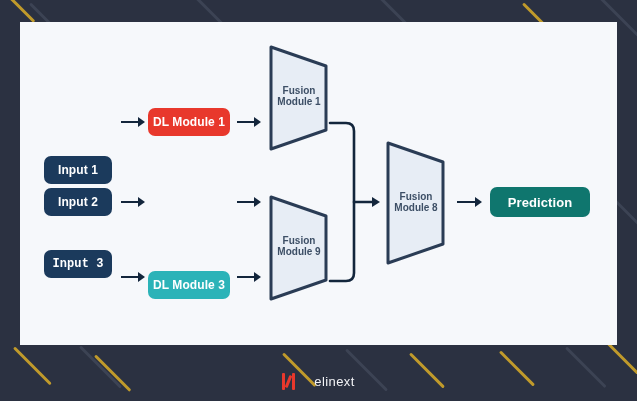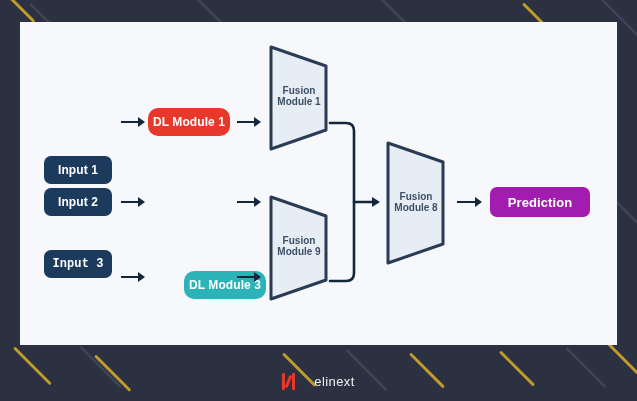--- a/index.html
+++ b/index.html
@@ -53,26 +53,25 @@
   .input-node {
     width: 68px;
     height: 28px;
     background: #1b3a5c;
     font-size: 12px;
   }
   .dl-node {
     width: 82px;
     height: 28px;
     font-size: 12px;
-    border-radius: 10px;
   }
   .prediction-node {
     width: 100px;
     height: 30px;
-    background: #a21caf;
+    background: #0f766e;
     font-size: 13px;
   }
 
   
   .fusion {
     position: absolute;
   }
   .fusion svg { display: block; overflow: visible; }
   .fusion-label {
     position: absolute;
@@ -201,21 +200,21 @@
       <div class="head"></div>
     </div>
 
     <div class="node input-node" style="left:24px; top:228px;font-family:Liberation Mono, monospace;">
       <span>Input 3</span>
     </div>
     <div class="arrow" style="left:101px; top:250px; width:24px;">
       <div class="shaft"></div>
       <div class="head"></div>
     </div>
-    <div class="node dl-node" style="left:128px; top:249px; background:#2bb3b8;margin-left:36px;">
+    <div class="node dl-node" style="left:128px; top:249px; background:#2bb3b8;">
       <span>DL Module 3</span>
     </div>
     <div class="arrow" style="left:217px; top:250px; width:24px;">
       <div class="shaft"></div>
       <div class="head"></div>
     </div>
 
     <div class="fusion" style="left:248px; top:22px; width:62px; height:108px;">
       <svg width="62" height="108" viewBox="0 0 62 108">
         <polygon points="3,3 58,22 58,86 3,105" fill="#e7edf5" stroke="#2a3c55" stroke-width="3" stroke-linejoin="round"></polygon>

